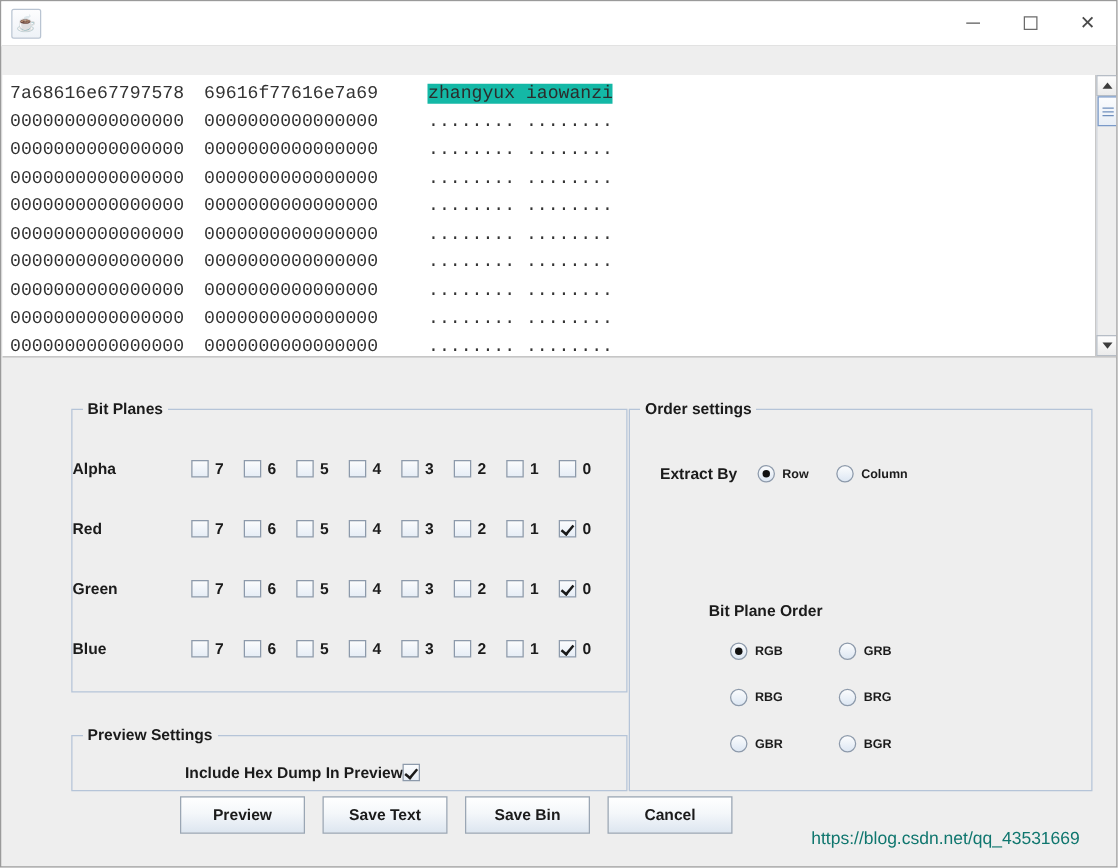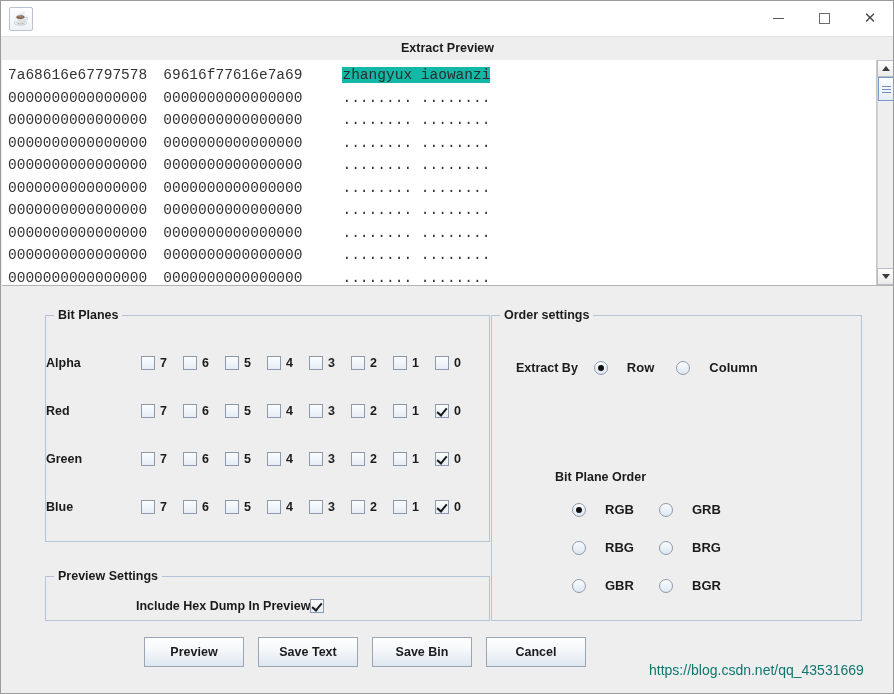--- a/index.html
+++ b/index.html
@@ -199,21 +199,21 @@
   .panelarea {
     position: absolute;
     left: 1px; top: 286px;
     width: 891px;
     height: 406px;
     background: #eeeeee;
   }
 
   fieldset.group {
     position: absolute;
-    margin: 4px;
+    margin: 16px;
     padding: 0;
     border: 1px solid #b5c4d8;
     background: transparent;
   }
   fieldset.group > legend {
     margin-left: 8px;
     padding: 0 4px;
     font-size: 12.5px;
     font-weight: bold;
     color: #1b1b1b;
@@ -290,22 +290,22 @@
     position: absolute;
     left: 3px; top: 3px;
     width: 6px; height: 6px;
     border-radius: 50%;
     background: #111111;
   }
 
   .opt {
     display: flex;
     align-items: center;
-    gap: 19px;
-    font-size: 13px;
+    gap: 6px;
+    font-size: 10px;
     font-weight: bold;
     color: #1b1b1b;
   }
 
   .line-row {
     position: absolute;
     display: flex;
     align-items: center;
   }
   .field-label {
@@ -392,21 +392,20 @@
         </div>
       <div class="win-btn">
           <span class="glyph-max"></span>
         </div>
       <div class="win-btn">
           <span class="glyph-close">✕</span>
         </div>
     </div>
   </div>
 
-  <div class="dialog-caption">Extract Preview</div>
 
   <div class="hexpane">
     <div class="hexview" id="hexview">
         <div class="hexline"><span>7a68616e67797578</span><span class="gap"></span><span>69616f77616e7a69</span><span class="gap" style="width: 40px;"></span><span class="ascii-sel">zhangyux iaowanzi</span></div>
         <div class="hexline"><span>0000000000000000</span><span class="gap"></span><span>0000000000000000</span><span class="gap" style="width: 40px;"></span><span>........ ........</span></div>
         <div class="hexline"><span>0000000000000000</span><span class="gap"></span><span>0000000000000000</span><span class="gap" style="width: 40px;"></span><span>........ ........</span></div>
         <div class="hexline"><span>0000000000000000</span><span class="gap"></span><span>0000000000000000</span><span class="gap" style="width: 40px;"></span><span>........ ........</span></div>
         <div class="hexline"><span>0000000000000000</span><span class="gap"></span><span>0000000000000000</span><span class="gap" style="width: 40px;"></span><span>........ ........</span></div>
         <div class="hexline"><span>0000000000000000</span><span class="gap"></span><span>0000000000000000</span><span class="gap" style="width: 40px;"></span><span>........ ........</span></div>
         <div class="hexline"><span>0000000000000000</span><span class="gap"></span><span>0000000000000000</span><span class="gap" style="width: 40px;"></span><span>........ ........</span></div>

